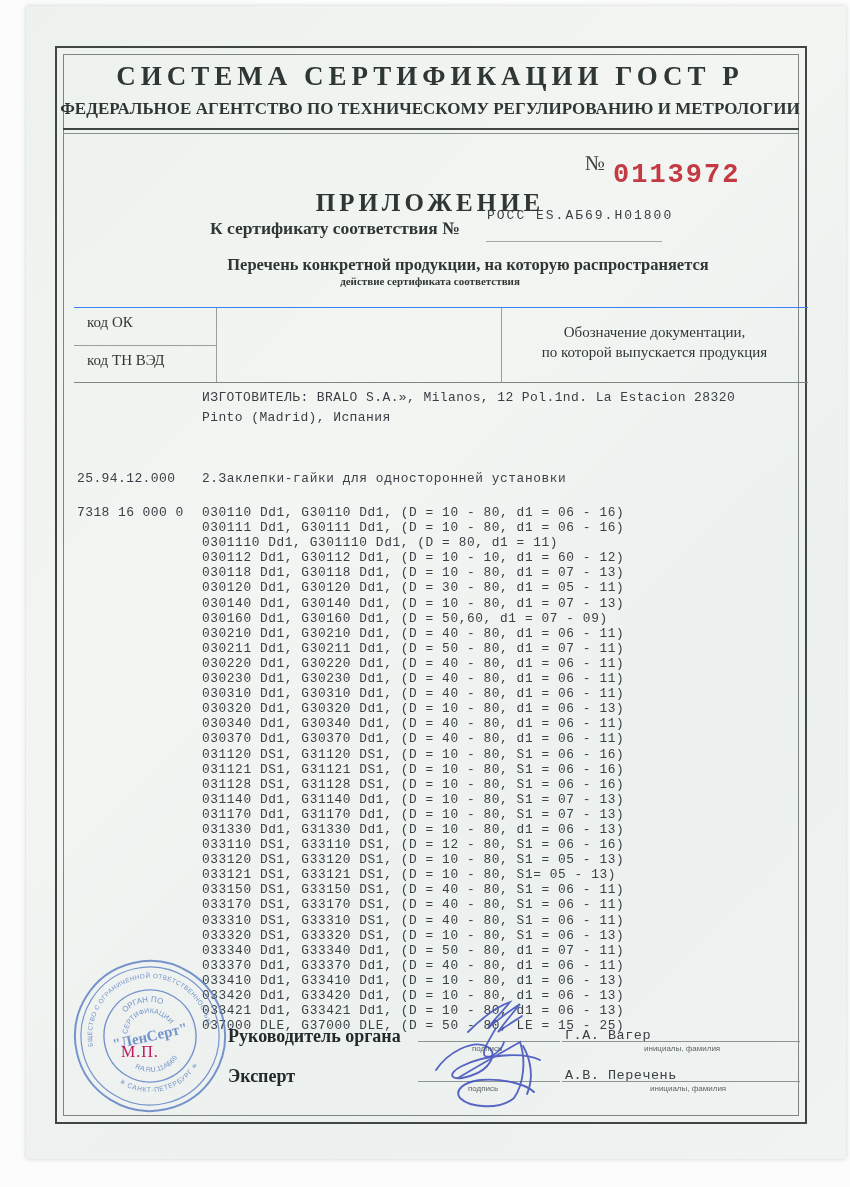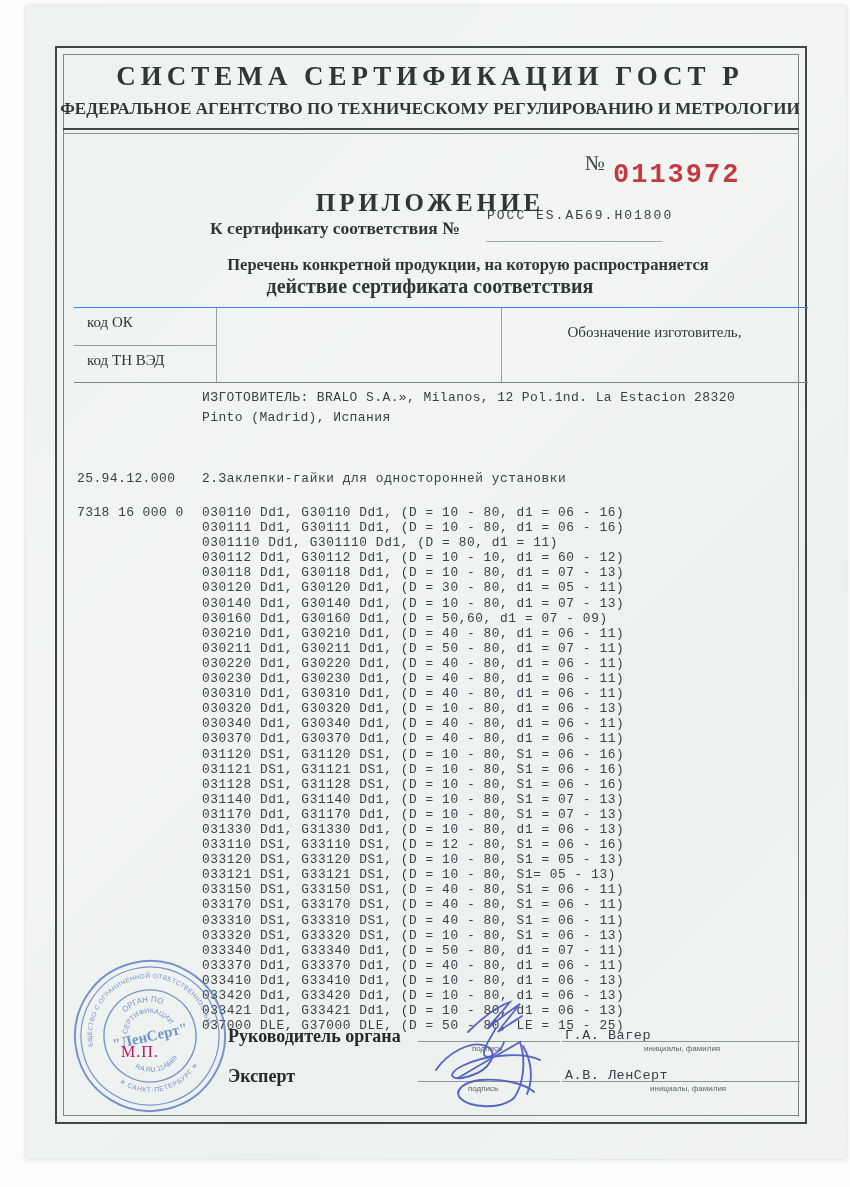--- a/index.html
+++ b/index.html
@@ -18,21 +18,21 @@
   .h2{top:99px;font-size:17px;font-weight:bold;letter-spacing:0;color:#2f3734;}
   .nosign{left:585px;top:151px;font-size:21px;color:#3a413d;}
   .rednum{left:613px;top:142px;font-family:"Liberation Mono","DejaVu Sans Mono",monospace;
     font-size:27px;font-weight:bold;letter-spacing:2px;color:#c43a42;margin-top:18px;}
   .doc-title{top:189px;font-size:25px;font-weight:bold;letter-spacing:4px;color:#2f3734;}
   .mono{font-family:"Liberation Mono","DejaVu Sans Mono",monospace;color:#3b4046;}
   .ref-value{left:487px;top:208px;font-size:13px;letter-spacing:2px;}
   .ref-label{left:210px;top:218px;font-size:17.5px;font-weight:bold;color:#2f3734;}
   .ref-line{left:486px;top:241px;width:176px;height:1px;background:#a2aaa5;}
   .sub1{top:255px;font-size:16.5px;font-weight:bold;color:#2f3734;margin-left:38px;}
-  .sub2{top:275px;font-size:20px;font-weight:bold;color:#2f3734;}
+  .sub2{top:275px;font-size:11px;font-weight:bold;color:#2f3734;}
   .table{left:74px;top:307px;width:734px;height:74px;border-top:1px solid #3b82f6;border-bottom:1px solid #7d8681;}
   .vline{position:absolute;top:0;width:1px;height:74px;background:#98a09b;}
   .hline-split{position:absolute;left:0;top:37px;width:142px;height:1px;background:#98a09b;}
   .cell{position:absolute;font-size:15px;color:#2f3734;}
   .cell-center{text-align:center;line-height:20px;}
   .manuf{font-size:13px;letter-spacing:.4px;line-height:20px;}
   .code-col{left:77px;font-size:13px;letter-spacing:.4px;}
   .items{left:202px;top:505px;font-size:12.8px;letter-spacing:.6px;line-height:15.1px;white-space:pre;}
   .sig-label{left:228px;font-size:18px;font-weight:bold;color:#24292b;}
   .sigline{height:1px;background:#8d958f;}
@@ -71,21 +71,22 @@
 
   <div class="abs table">
     <div class="vline" style="left:142px"></div>
     <div class="vline" style="left:427px"></div>
     <div class="hline-split"></div>
     <div class="cell" style="left:13px;top:6px">код ОК</div>
     <div class="cell" style="left:13px;top:44px">код ТН ВЭД</div>
     <div class="cell cell-center" style="left:142px;width:285px;top:14px">
     </div>
     <div class="cell cell-center" style="left:427px;width:307px;top:14px">
-      <div>Обозначение изготовитель,</div>
+      <div>Обозначение документации,</div>
+      <div>по которой выпускается продукция</div>
     </div>
   </div>
 
   <div class="abs mono manuf" style="left:202px;top:388px">ИЗГОТОВИТЕЛЬ: BRALO S.A.», Milanos, 12 Pol.1nd. La Estacion 28320</div>
   <div class="abs mono manuf" style="left:202px;top:408px">Pinto (Madrid), Испания</div>
 
   <div class="abs mono code-col" style="top:471px">25.94.12.000</div>
   <div class="abs mono" style="left:202px;top:471px;font-size:12.8px;letter-spacing:.6px">2.Заклепки-гайки для односторонней установки</div>
   <div class="abs mono code-col" style="top:505px">7318 16 000 0</div>
   <div class="abs mono items"><div>030110 Dd1, G30110 Dd1, (D = 10 - 80, d1 = 06 - 16)</div><div>030111 Dd1, G30111 Dd1, (D = 10 - 80, d1 = 06 - 16)</div><div>0301110 Dd1, G301110 Dd1, (D = 80, d1 = 11)</div><div>030112 Dd1, G30112 Dd1, (D = 10 - 10, d1 = 60 - 12)</div><div>030118 Dd1, G30118 Dd1, (D = 10 - 80, d1 = 07 - 13)</div><div>030120 Dd1, G30120 Dd1, (D = 30 - 80, d1 = 05 - 11)</div><div>030140 Dd1, G30140 Dd1, (D = 10 - 80, d1 = 07 - 13)</div><div>030160 Dd1, G30160 Dd1, (D = 50,60, d1 = 07 - 09)</div><div>030210 Dd1, G30210 Dd1, (D = 40 - 80, d1 = 06 - 11)</div><div>030211 Dd1, G30211 Dd1, (D = 50 - 80, d1 = 07 - 11)</div><div>030220 Dd1, G30220 Dd1, (D = 40 - 80, d1 = 06 - 11)</div><div>030230 Dd1, G30230 Dd1, (D = 40 - 80, d1 = 06 - 11)</div><div>030310 Dd1, G30310 Dd1, (D = 40 - 80, d1 = 06 - 11)</div><div>030320 Dd1, G30320 Dd1, (D = 10 - 80, d1 = 06 - 13)</div><div>030340 Dd1, G30340 Dd1, (D = 40 - 80, d1 = 06 - 11)</div><div>030370 Dd1, G30370 Dd1, (D = 40 - 80, d1 = 06 - 11)</div><div>031120 DS1, G31120 DS1, (D = 10 - 80, S1 = 06 - 16)</div><div>031121 DS1, G31121 DS1, (D = 10 - 80, S1 = 06 - 16)</div><div>031128 DS1, G31128 DS1, (D = 10 - 80, S1 = 06 - 16)</div><div>031140 Dd1, G31140 Dd1, (D = 10 - 80, S1 = 07 - 13)</div><div>031170 Dd1, G31170 Dd1, (D = 10 - 80, S1 = 07 - 13)</div><div>031330 Dd1, G31330 Dd1, (D = 10 - 80, d1 = 06 - 13)</div><div>033110 DS1, G33110 DS1, (D = 12 - 80, S1 = 06 - 16)</div><div>033120 DS1, G33120 DS1, (D = 10 - 80, S1 = 05 - 13)</div><div>033121 DS1, G33121 DS1, (D = 10 - 80, S1= 05 - 13)</div><div>033150 DS1, G33150 DS1, (D = 40 - 80, S1 = 06 - 11)</div><div>033170 DS1, G33170 DS1, (D = 40 - 80, S1 = 06 - 11)</div><div>033310 DS1, G33310 DS1, (D = 40 - 80, S1 = 06 - 11)</div><div>033320 DS1, G33320 DS1, (D = 10 - 80, S1 = 06 - 13)</div><div>033340 Dd1, G33340 Dd1, (D = 50 - 80, d1 = 07 - 11)</div><div>033370 Dd1, G33370 Dd1, (D = 40 - 80, d1 = 06 - 11)</div><div>033410 Dd1, G33410 Dd1, (D = 10 - 80, d1 = 06 - 13)</div><div>033420 Dd1, G33420 Dd1, (D = 10 - 80, d1 = 06 - 13)</div><div>033421 Dd1, G33421 Dd1, (D = 10 - 80, d1 = 06 - 13)</div><div>037000 DLE, G37000 DLE, (D = 50 - 80, LE = 15 - 25)</div></div>
@@ -123,21 +124,21 @@
   <div class="abs sig-label" style="top:1026px">Руководитель органа</div>
   <div class="abs sigline" style="left:418px;top:1041px;width:142px"></div>
   <div class="abs tiny" style="left:472px;top:1044px">подпись</div>
   <div class="abs mono sig-name" style="left:565px;top:1028px">Г.А. Вагер</div>
   <div class="abs sigline" style="left:562px;top:1041px;width:238px"></div>
   <div class="abs tiny" style="left:644px;top:1044px">инициалы, фамилия</div>
 
   <div class="abs sig-label" style="top:1066px">Эксперт</div>
   <div class="abs sigline" style="left:418px;top:1081px;width:142px"></div>
   <div class="abs tiny" style="left:468px;top:1084px">подпись</div>
-  <div class="abs mono sig-name" style="left:565px;top:1068px">А.В. ЛенСерт</div>
+  <div class="abs mono sig-name" style="left:565px;top:1068px">А.В. Перечень</div>
   <div class="abs sigline" style="left:562px;top:1081px;width:238px"></div>
   <div class="abs tiny" style="left:650px;top:1084px">инициалы, фамилия</div>
 
   <svg class="abs" style="left:456px;top:998px" width="80" height="66" viewBox="0 0 80 66">
     <g fill="none" stroke="#4352bd" stroke-width="1.8" stroke-linecap="round" opacity="0.88">
       <path d="M12,34 C26,20 42,8 54,4 C46,14 36,24 32,30 C44,20 58,10 64,6 C56,16 46,28 42,34 C50,28 60,22 66,18"></path>
       <path d="M40,30 C32,44 25,54 29,58 C35,61 46,52 48,44"></path>
     </g>
   </svg>
   <svg class="abs" style="left:428px;top:1034px" width="125" height="78" viewBox="0 0 125 78">

